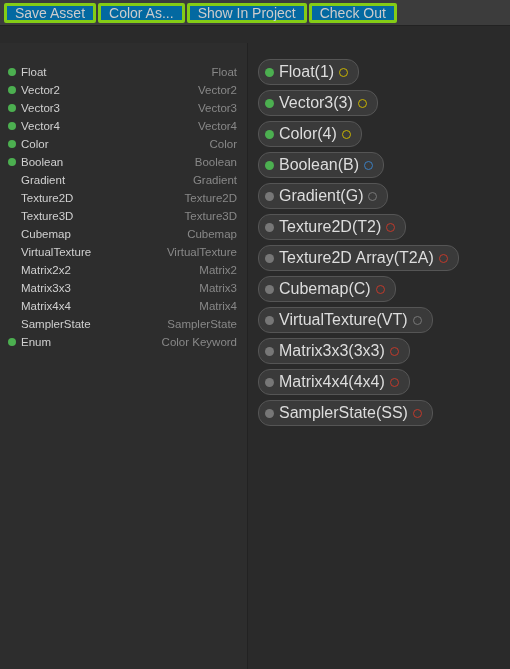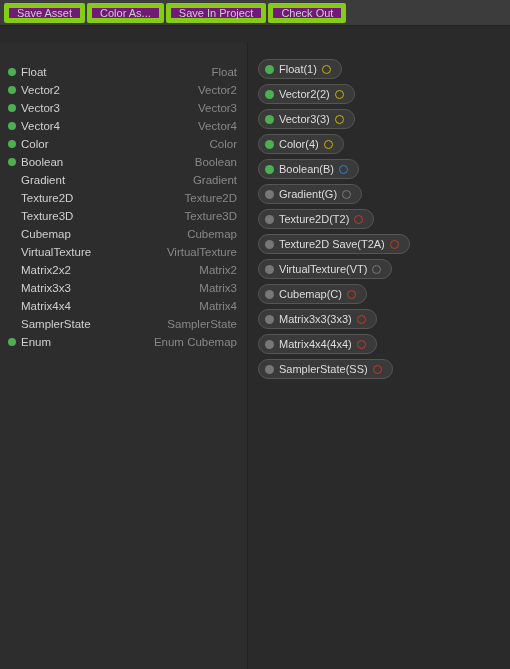--- a/index.html
+++ b/index.html
@@ -17,24 +17,24 @@
     .toolbar {
       display: flex;
       align-items: center;
       background: #3c3c3c;
       border-bottom: 1px solid #222;
       height: 26px;
       padding: 0 4px;
       gap: 2px;
     }
     .toolbar-btn {
-      background: #701a75;
-      border: 5px solid #84cc16;
+      background: #0369a1;
+      border: 3px solid #84cc16;
       color: #ccc;
-      font-size: 11px;
+      font-size: 14px;
       padding: 2px 8px;
       cursor: pointer;
       border-radius: 2px;
       height: 20px;
       display: flex;
       align-items: center;
     }
 
     
     .main {
@@ -133,40 +133,40 @@
     }
 
     .node-pill {
       display: inline-flex;
       align-items: center;
       background: #3a3a3a;
       border: 1px solid #555;
       border-radius: 12px;
       padding: 3px 10px 3px 6px;
       gap: 5px;
-      font-size: 11px;
+      font-size: 16px;
       color: #ddd;
       cursor: pointer;
       width: fit-content;
     }
 
     .node-dot {
       width: 9px;
       height: 9px;
       border-radius: 50%;
       flex-shrink: 0;
     }
   </style>
 </head>
 <body>
 
 <div class="toolbar">
 <button class="toolbar-btn">Save Asset</button>
     <button class="toolbar-btn">Color As...</button>
-    <button class="toolbar-btn">Save In Project</button>
+    <button class="toolbar-btn">Show In Project</button>
     <button class="toolbar-btn">Check Out</button>
   </div>
 
 <div class="main">
 
   <div class="left-panel">
     <div class="panel-title"></div>
     <div class="panel-subtitle-row">
       <span class="panel-subtitle"></span>
       <button class="add-btn"></button>
@@ -275,38 +275,33 @@
             <span style="width: 8px; display: inline-block;"></span>
             <span class="item-label">SamplerState</span>
           </div>
           <span class="item-type">SamplerState</span>
         </div>
         <div class="item-row">
           <div class="item-left">
             <span class="dot dot-green"></span>
             <span class="item-label">Enum</span>
           </div>
-          <span class="item-type">Enum Cubemap</span>
+          <span class="item-type">Color Keyword</span>
         </div>
       </div>
   </div>
 
   <div class="right-panel">
   <div class="node-pill">
         <span class="node-dot" style="background: rgb(76, 175, 80);"></span>
         <span>Float(1)</span>
         <span style="width: 9px; height: 9px; border-radius: 50%; flex-shrink: 0; display: inline-block; border: 1.5px solid rgb(200, 180, 0); background: transparent;"></span>
       </div>
       <div class="node-pill">
         <span class="node-dot" style="background: rgb(76, 175, 80);"></span>
-        <span>Vector2(2)</span>
-        <span style="width: 9px; height: 9px; border-radius: 50%; flex-shrink: 0; display: inline-block; border: 1.5px solid rgb(200, 180, 0); background: transparent;"></span>
-      </div>
-      <div class="node-pill">
-        <span class="node-dot" style="background: rgb(76, 175, 80);"></span>
         <span>Vector3(3)</span>
         <span style="width: 9px; height: 9px; border-radius: 50%; flex-shrink: 0; display: inline-block; border: 1.5px solid rgb(200, 180, 0); background: transparent;"></span>
       </div>
       <div class="node-pill">
         <span class="node-dot" style="background: rgb(76, 175, 80);"></span>
         <span>Color(4)</span>
         <span style="width: 9px; height: 9px; border-radius: 50%; flex-shrink: 0; display: inline-block; border: 1.5px solid rgb(200, 180, 0); background: transparent;"></span>
       </div>
       <div class="node-pill">
         <span class="node-dot" style="background: rgb(76, 175, 80);"></span>
@@ -318,35 +313,35 @@
         <span>Gradient(G)</span>
         <span style="width: 9px; height: 9px; border-radius: 50%; flex-shrink: 0; display: inline-block; border: 1.5px solid rgb(119, 119, 119); background: transparent;"></span>
       </div>
       <div class="node-pill">
         <span class="node-dot" style="background: rgb(119, 119, 119);"></span>
         <span>Texture2D(T2)</span>
         <span style="width: 9px; height: 9px; border-radius: 50%; flex-shrink: 0; display: inline-block; border: 1.5px solid rgb(192, 57, 43); background: transparent;"></span>
       </div>
       <div class="node-pill">
         <span class="node-dot" style="background: rgb(119, 119, 119);"></span>
-        <span>Texture2D Save(T2A)</span>
+        <span>Texture2D Array(T2A)</span>
+        <span style="width: 9px; height: 9px; border-radius: 50%; flex-shrink: 0; display: inline-block; border: 1.5px solid rgb(192, 57, 43); background: transparent;"></span>
+      </div>
+      <div class="node-pill">
+        <span class="node-dot" style="background: rgb(119, 119, 119);"></span>
+        <span>Cubemap(C)</span>
         <span style="width: 9px; height: 9px; border-radius: 50%; flex-shrink: 0; display: inline-block; border: 1.5px solid rgb(192, 57, 43); background: transparent;"></span>
       </div>
       <div class="node-pill">
         <span class="node-dot" style="background: rgb(119, 119, 119);"></span>
         <span>VirtualTexture(VT)</span>
         <span style="width: 9px; height: 9px; border-radius: 50%; flex-shrink: 0; display: inline-block; border: 1.5px solid rgb(119, 119, 119); background: transparent;"></span>
       </div>
       <div class="node-pill">
         <span class="node-dot" style="background: rgb(119, 119, 119);"></span>
-        <span>Cubemap(C)</span>
-        <span style="width: 9px; height: 9px; border-radius: 50%; flex-shrink: 0; display: inline-block; border: 1.5px solid rgb(192, 57, 43); background: transparent;"></span>
-      </div>
-      <div class="node-pill">
-        <span class="node-dot" style="background: rgb(119, 119, 119);"></span>
         <span>Matrix3x3(3x3)</span>
         <span style="width: 9px; height: 9px; border-radius: 50%; flex-shrink: 0; display: inline-block; border: 1.5px solid rgb(192, 57, 43); background: transparent;"></span>
       </div>
       <div class="node-pill">
         <span class="node-dot" style="background: rgb(119, 119, 119);"></span>
         <span>Matrix4x4(4x4)</span>
         <span style="width: 9px; height: 9px; border-radius: 50%; flex-shrink: 0; display: inline-block; border: 1.5px solid rgb(192, 57, 43); background: transparent;"></span>
       </div>
       <div class="node-pill">
         <span class="node-dot" style="background: rgb(119, 119, 119);"></span>

